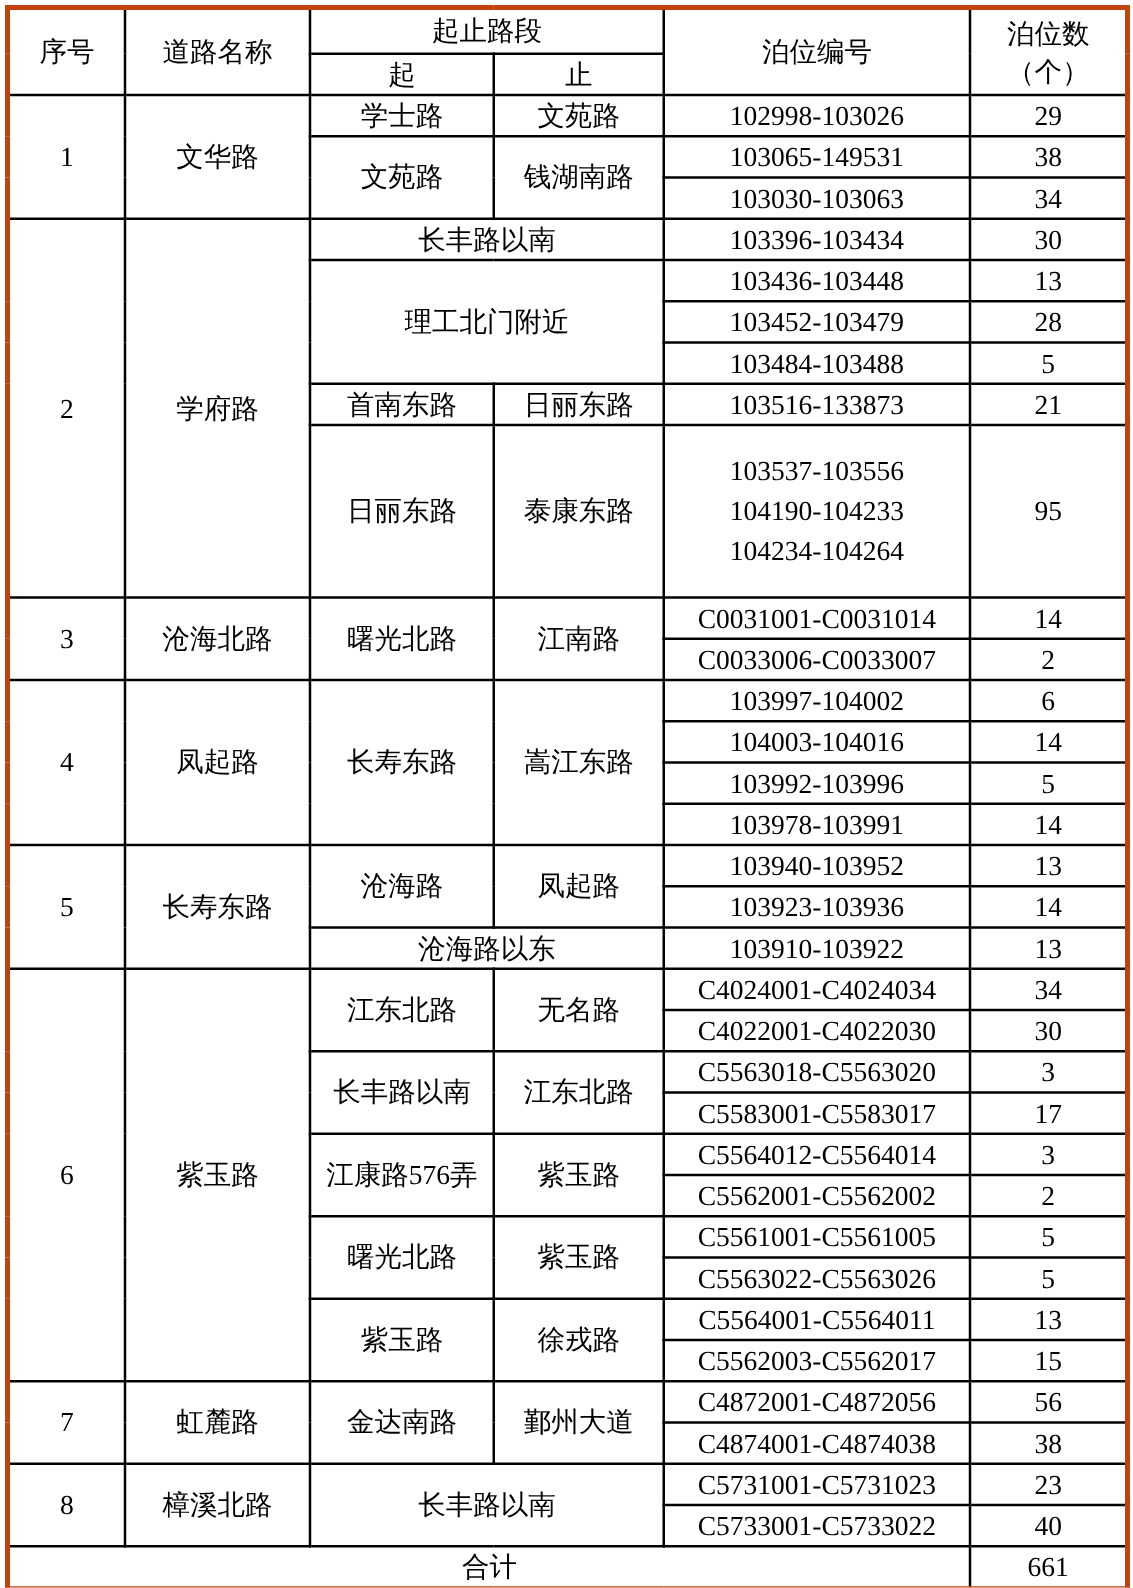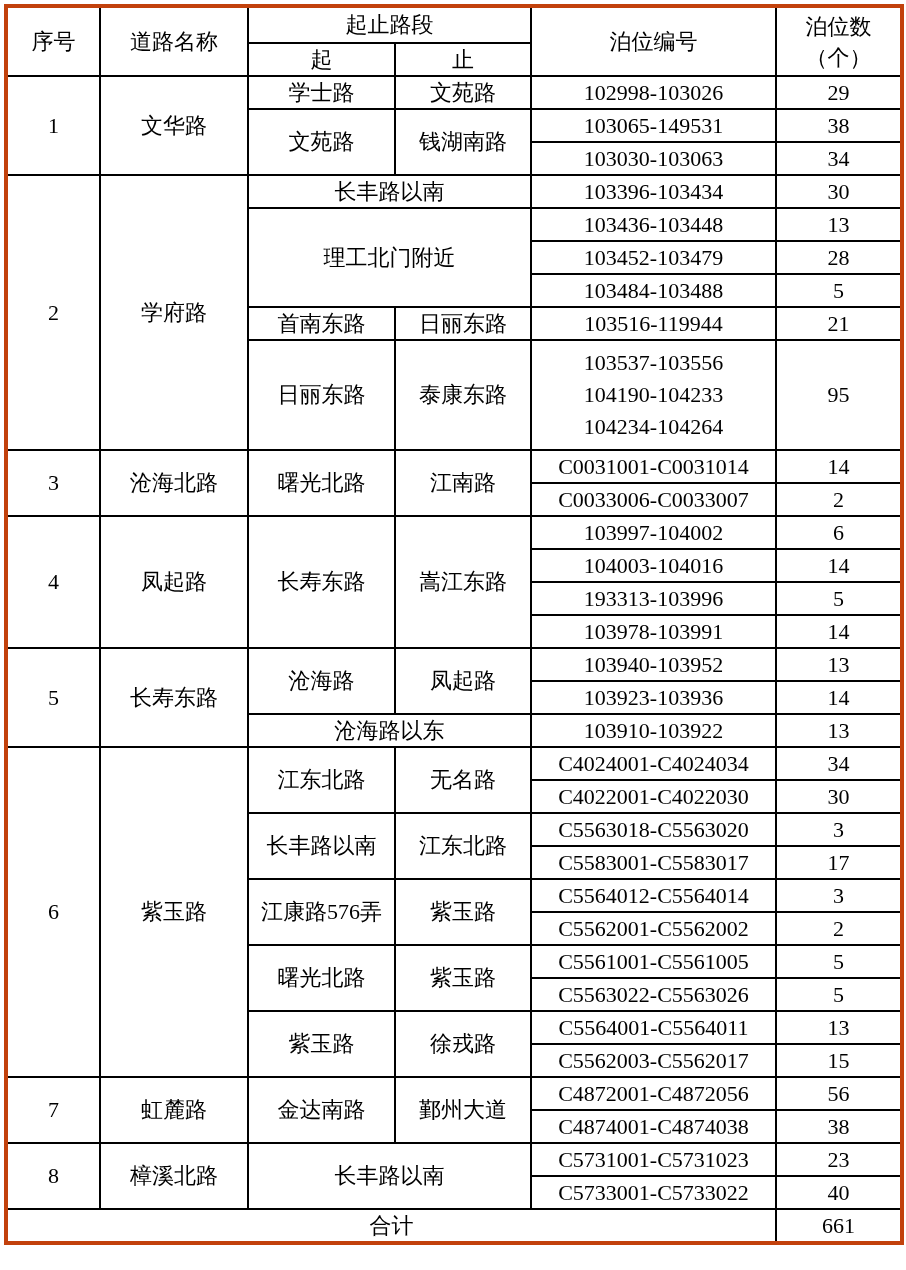--- a/index.html
+++ b/index.html
@@ -28,21 +28,21 @@
     vertical-align: middle;
     font-weight: normal;
     font-size: 22px;
     padding: 0 2px;
     overflow: hidden;
     white-space: nowrap;
   }
   thead tr.h1 th { height: 34px; }
   thead tr.h2 th { height: 31px; }
   tbody tr { height: 33px; }
-  td.cell-berth-no.multiline { padding: 6px 2px; }
+  td.cell-berth-no.multiline { padding: 20px 2px; }
   td.cell-berth-no.multiline .berth-line {
     line-height: 30px;
     padding: 1px 0;
   }
   tr.footer-row td { height: 31px; border-radius: 12px; }
   .hdr-two-line div { line-height: 31px; text-align: center; }
 </style>
 </head>
 <body>
 
@@ -121,21 +121,21 @@
       <tr>
         <td class="cell-berth-no">
           <div class="berth-line">103484-103488</div>
         </td>
         <td>5</td>
       </tr>
       <tr>
         <td rowspan="1">首南东路</td>
         <td rowspan="1">日丽东路</td>
         <td class="cell-berth-no">
-          <div class="berth-line">103516-119944</div>
+          <div class="berth-line">103516-133873</div>
         </td>
         <td>21</td>
       </tr>
       <tr>
         <td rowspan="1">日丽东路</td>
         <td rowspan="1">泰康东路</td>
         <td class="cell-berth-no multiline">
           <div class="berth-line">103537-103556</div>
           <div class="berth-line">104190-104233</div>
           <div class="berth-line">104234-104264</div>
@@ -169,21 +169,21 @@
         <td>6</td>
       </tr>
       <tr>
         <td class="cell-berth-no">
           <div class="berth-line">104003-104016</div>
         </td>
         <td>14</td>
       </tr>
       <tr>
         <td class="cell-berth-no">
-          <div class="berth-line">193313-103996</div>
+          <div class="berth-line">103992-103996</div>
         </td>
         <td>5</td>
       </tr>
       <tr>
         <td class="cell-berth-no">
           <div class="berth-line">103978-103991</div>
         </td>
         <td>14</td>
       </tr>
       <tr>

